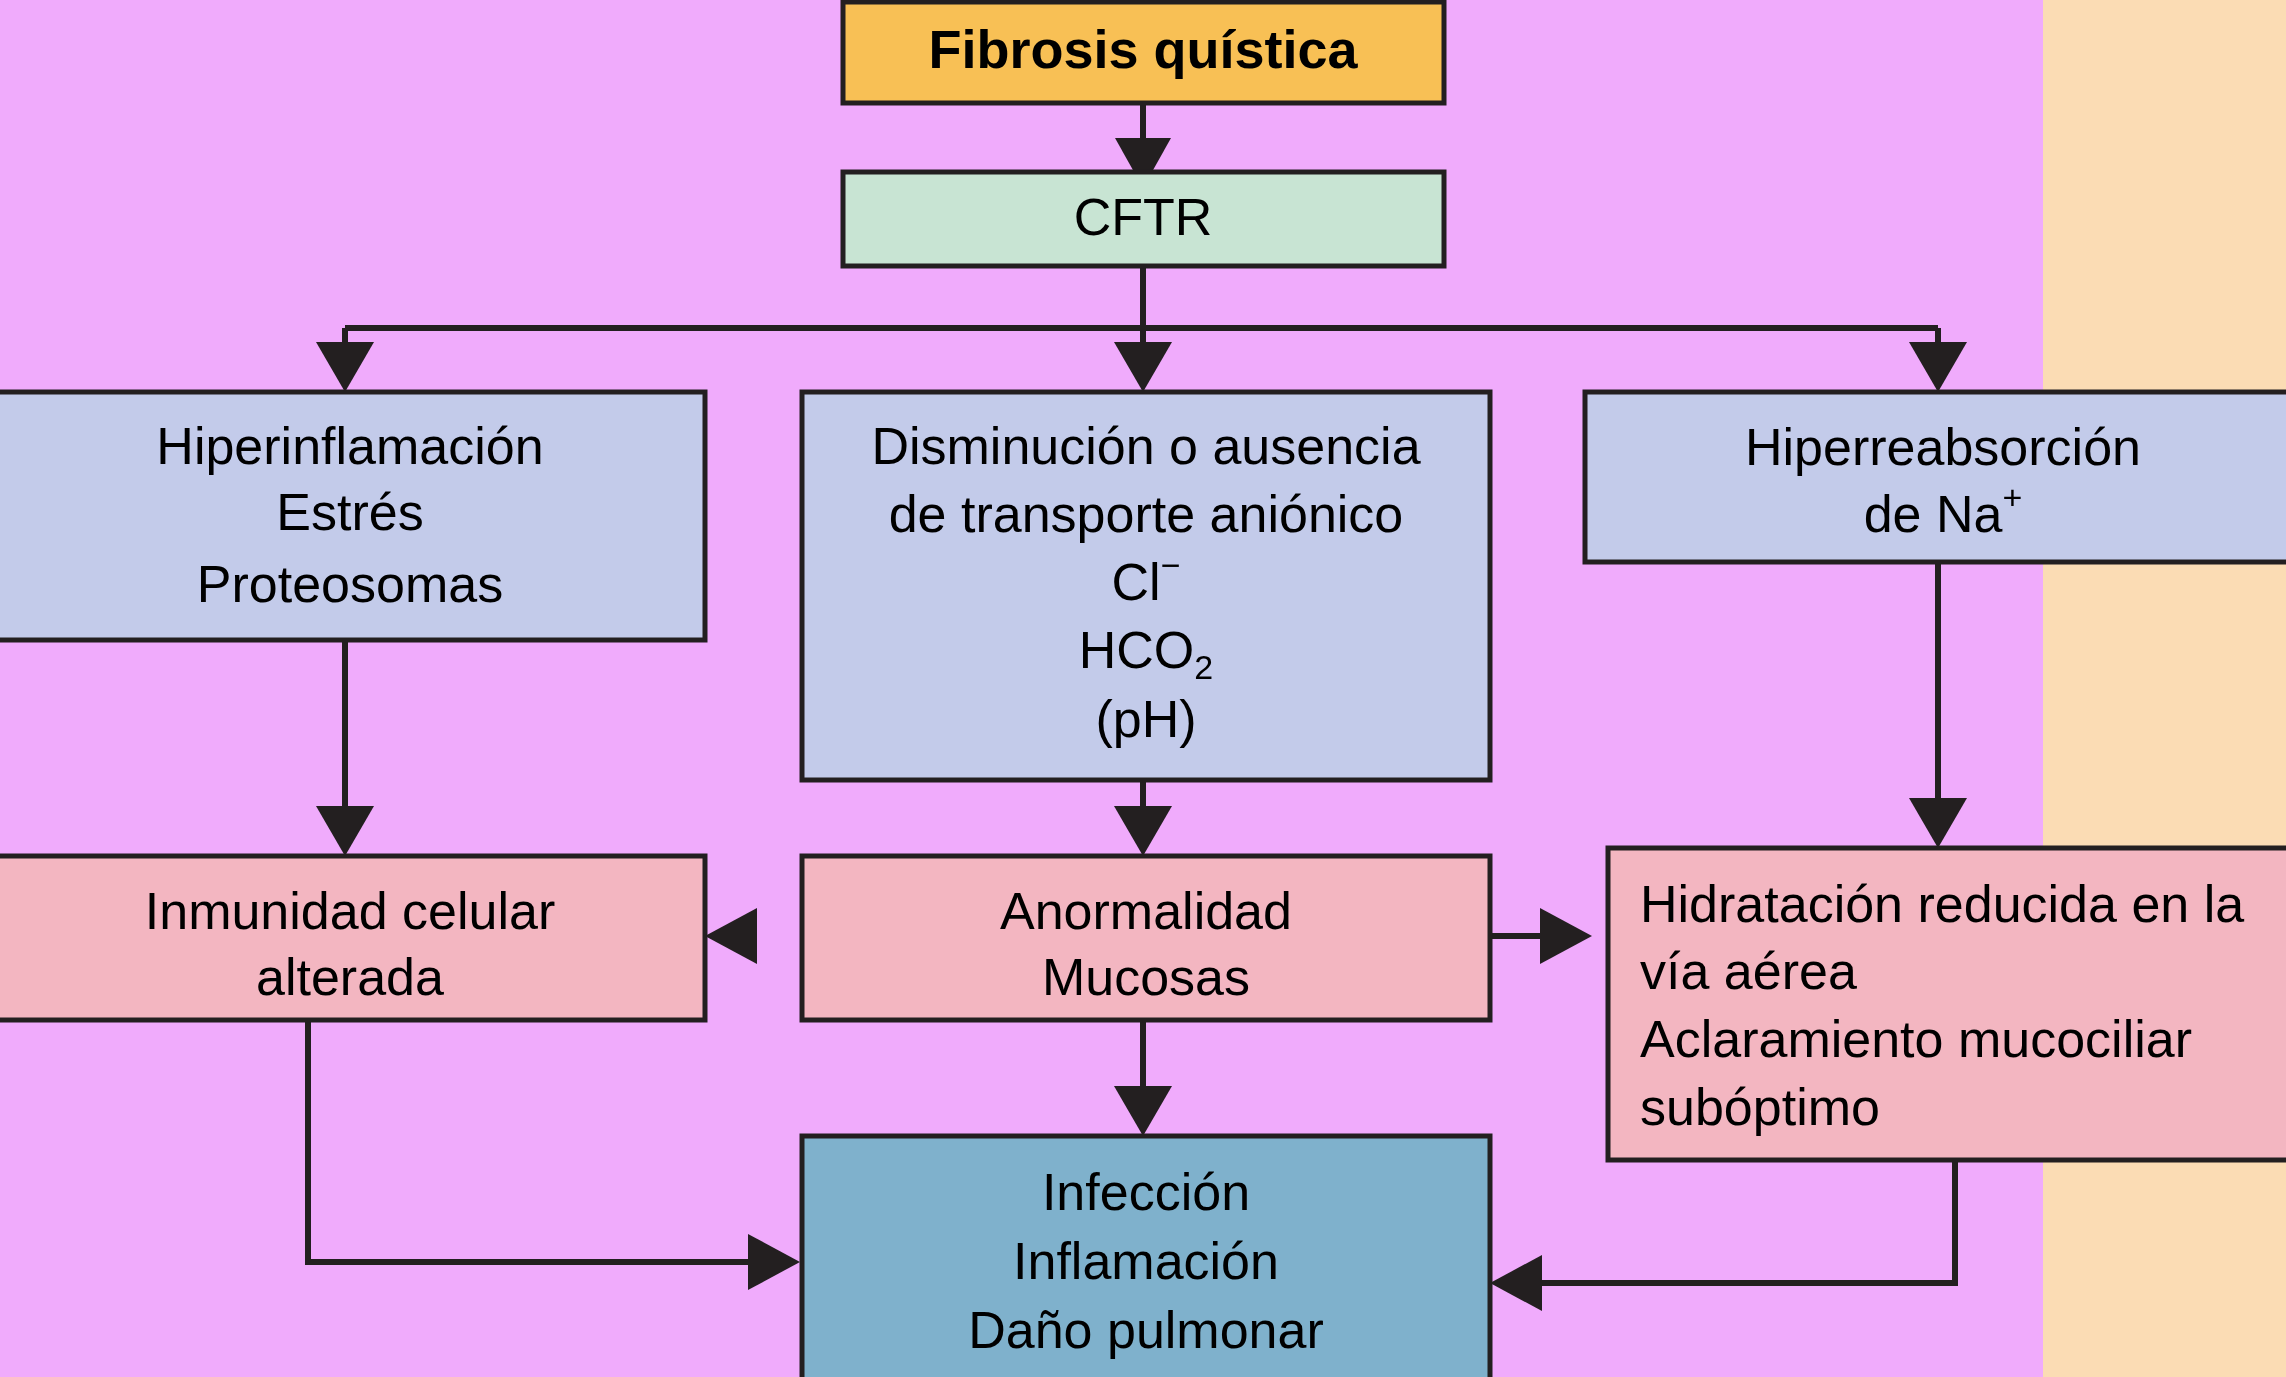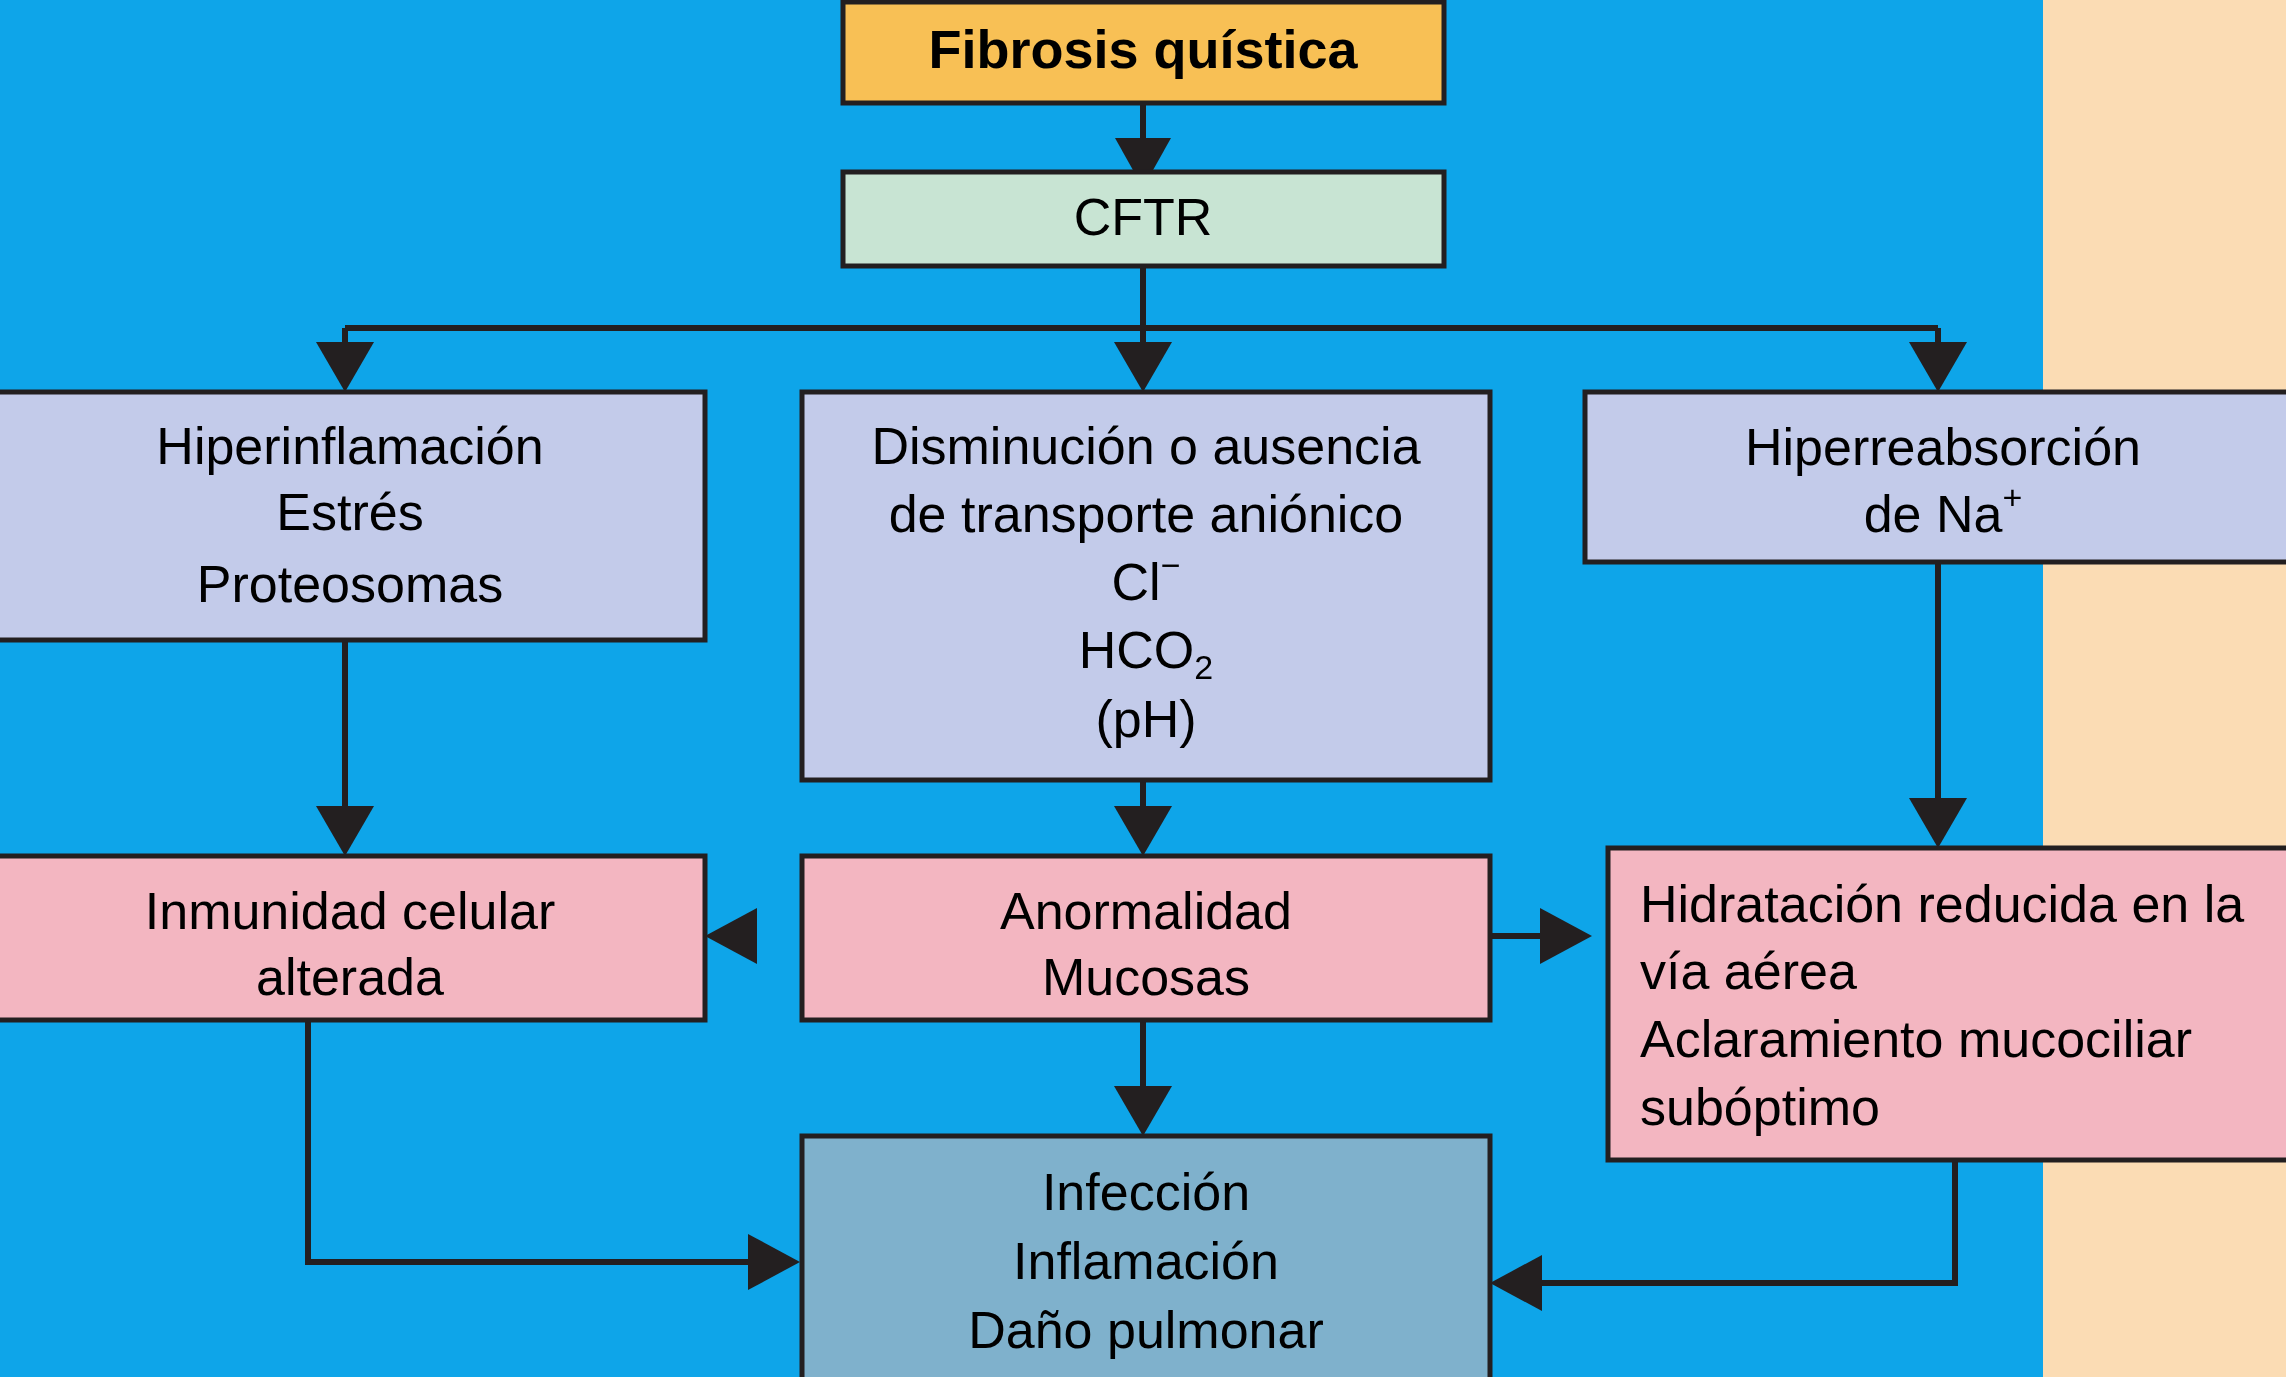--- a/index.html
+++ b/index.html
@@ -10,21 +10,21 @@
   body {
     width: 2286px;
     height: 1377px;
     overflow: hidden;
     font-family: "Liberation Sans", "DejaVu Sans", sans-serif;
   }
   #diagram-root {
     position: relative;
     width: 2043px;
     height: 1377px;
-    background: #0ea5e9;
+    background: #f0abfc;
   }
   svg.flow {
     position: absolute;
     top: 0;
     left: 0;
     width: 2286px;
     height: 1377px;
     display: block;
   }
   .node-rect {

